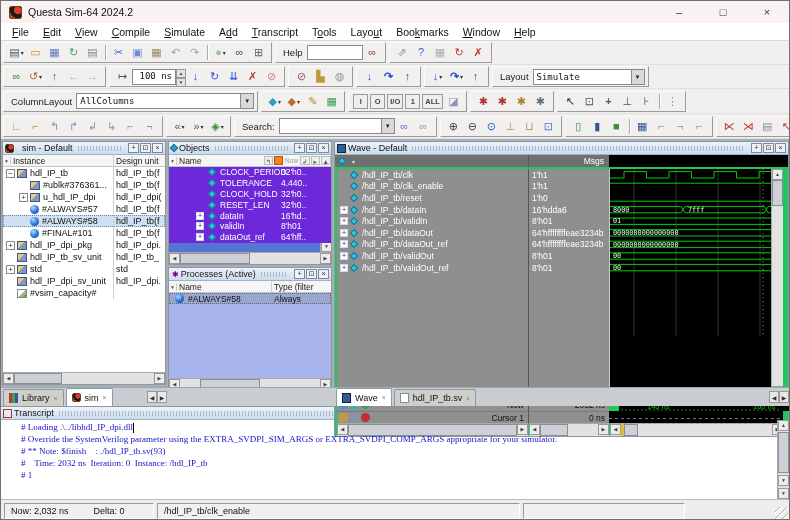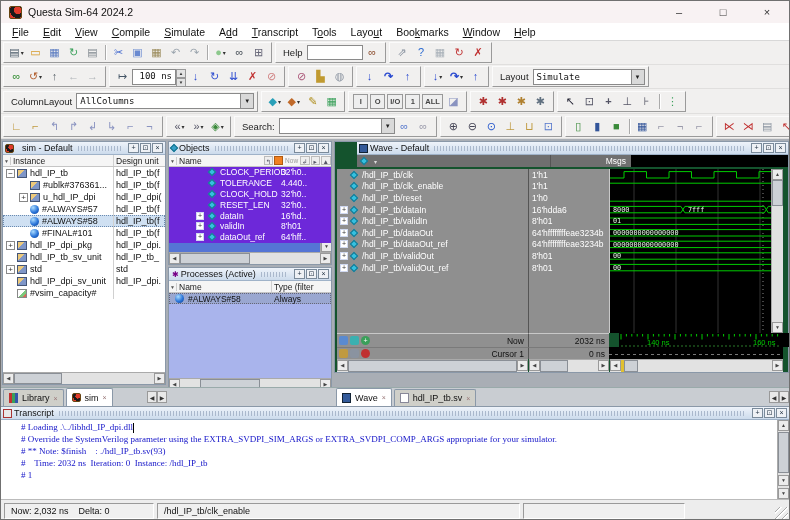--- a/index.html
+++ b/index.html
@@ -674,21 +674,21 @@
           </div>
         </div>
       <div class="sbh">
         <span class="sbtn">◀</span>
         <span class="sthumb" style="width:60px;margin-left:20px;"></span>
         <span style="flex:1"></span>
         <span class="sbtn">▶</span>
       </div>
     </div>
 
-    <div class="panel" style="left:333px;top:2px;width:455px;height:232px;background:#14532d;padding-left:22px;">
+    <div class="panel" style="left:333px;top:2px;width:455px;height:296px;background:#22c55e;">
       <div class="phdr">
         <span style="width:9px;height:9px;background:#335a9a;border:1px solid #123;"></span>
         <span class="ptitle">Wave - Default</span>
         <span class="grip"></span>
         <span class="phbtn">+</span>
         <span class="phbtn">⊡</span>
         <span class="phbtn">×</span>
       </div>
       <div class="wtoolrow">
         <span class="diam" style="margin-left:4px;"></span>
@@ -954,21 +954,21 @@
         <div class="tline"># Override the SystemVerilog parameter using the EXTRA_SVDPI_SIM_ARGS or EXTRA_SVDPI_COMP_ARGS appropriate for your simulator.</div>
         <div class="tline"># ** Note: $finish    : ./hdl_IP_tb.sv(93)</div>
         <div class="tline">#    Time: 2032 ns  Iteration: 0  Instance: /hdl_IP_tb</div>
         <div class="tline"># 1</div>
       </div>
   </div>
 
   <div class="statusbar">
     <div class="sbox" style="width:150px;">
       <span>Now: 2,032 ns</span>
-      <span style="margin-left:10px;">Delta: 0</span>
+      <span style="margin-left:25px;">Delta: 0</span>
     </div>
     <div class="sbox" style="width:363px;">
       <span>/hdl_IP_tb/clk_enable</span>
     </div>
     <div class="sbox" style="width:162px;"></div>
     <span class="grip2"></span>
   </div>
 </div>
 
 </body></html>

